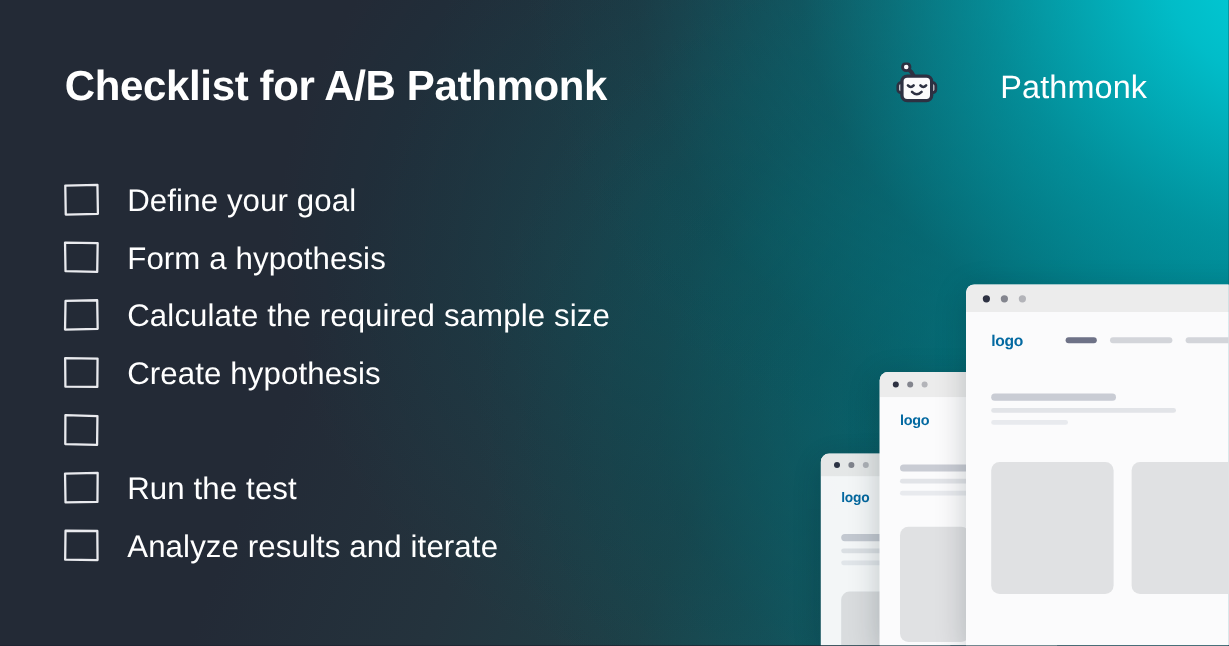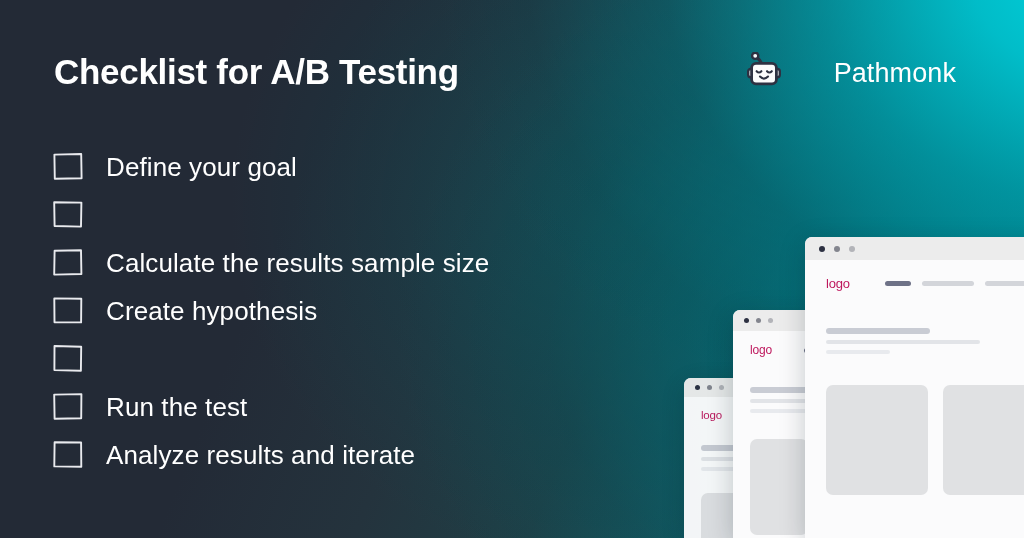--- a/index.html
+++ b/index.html
@@ -99,41 +99,41 @@
   .dot.d3 { opacity: 0.30; }
   .bodyarea { position: relative; background: #fbfbfc; height: 100%; }
   .navrow {
     display: flex;
     align-items: center;
     gap: 0;
     padding: 12px 0 0 17px;
   }
   .logo-txt {
     font-size: 11.5px;
-    font-weight: normal;
-    color: #be185d;
+    font-weight: bold;
+    color: #0369a1;
     letter-spacing: -0.2px;
   }
   .pill { height: 5px; border-radius: 3px; }
   .pill.active { background: #6e7287; }
   .pill.dim { background: #d3d5da; }
   .lines { padding: 0 0 0 17px; }
   .line { border-radius: 3px; margin-bottom: 6px; }
   .line.l1 { height: 6px; background: #c9ccd4; }
   .line.l2 { height: 4px; background: #e2e4e8; }
   .line.l3 { height: 4px; background: #e8eaee; }
   .blocks { display: flex; gap: 15px; padding-left: 17px; }
   .block { background: #e0e1e3; border-radius: 7px; }
 </style>
 </head>
 <body>
 
 <div id="canvas">
 
-  <div id="title">Checklist for A/B Testing</div>
+  <div id="title">Checklist for A/B Pathmonk</div>
 
   <div id="brand">
     <span>
       <svg class="robot-svg" width="40" height="42" viewBox="0 0 40 42" aria-hidden="true">
         <g fill="none" stroke="#2d3142" stroke-width="3.2" stroke-linecap="round">
           <path d="M18.2 12.5 C16.6 9.2 14.6 6.6 12.2 4.8"></path>
         </g>
         <circle cx="11.2" cy="3.8" r="3.1" fill="#fbfbfc" stroke="#2d3142" stroke-width="2.4"></circle>
         <rect x="4.2" y="17.0" width="5.2" height="8.2" rx="2.4" fill="#fbfbfc" stroke="#2d3142" stroke-width="2.4"></rect>
         <rect x="30.6" y="17.0" width="5.2" height="8.2" rx="2.4" fill="#fbfbfc" stroke="#2d3142" stroke-width="2.4"></rect>
@@ -158,29 +158,30 @@
       </span>
       <span class="check-label">Define your goal</span>
     </div>
 
     <div class="check-row">
       <span class="check-box">
         <svg width="32" height="29" viewBox="0 0 32 29" aria-hidden="true">
           <path d="M2.2 2.2 L29.4 2.6 L29.0 26.6 L2.6 26.0 Z" fill="none" stroke="#e9eaee" stroke-width="1.9" stroke-linejoin="round"></path>
         </svg>
       </span>
+      <span class="check-label">Form a hypothesis</span>
     </div>
 
     <div class="check-row">
       <span class="check-box">
         <svg width="32" height="29" viewBox="0 0 32 29" aria-hidden="true">
           <path d="M2.6 2.8 L29.0 2.2 L29.4 26.0 L2.2 26.6 Z" fill="none" stroke="#e9eaee" stroke-width="1.9" stroke-linejoin="round"></path>
         </svg>
       </span>
-      <span class="check-label">Calculate the results sample size</span>
+      <span class="check-label">Calculate the required sample size</span>
     </div>
 
     <div class="check-row">
       <span class="check-box">
         <svg width="32" height="29" viewBox="0 0 32 29" aria-hidden="true">
           <path d="M2.3 2.4 L29.3 2.8 L29.1 26.4 L2.5 26.2 Z" fill="none" stroke="#e9eaee" stroke-width="1.9" stroke-linejoin="round"></path>
         </svg>
       </span>
       <span class="check-label">Create hypothesis</span>
     </div>

